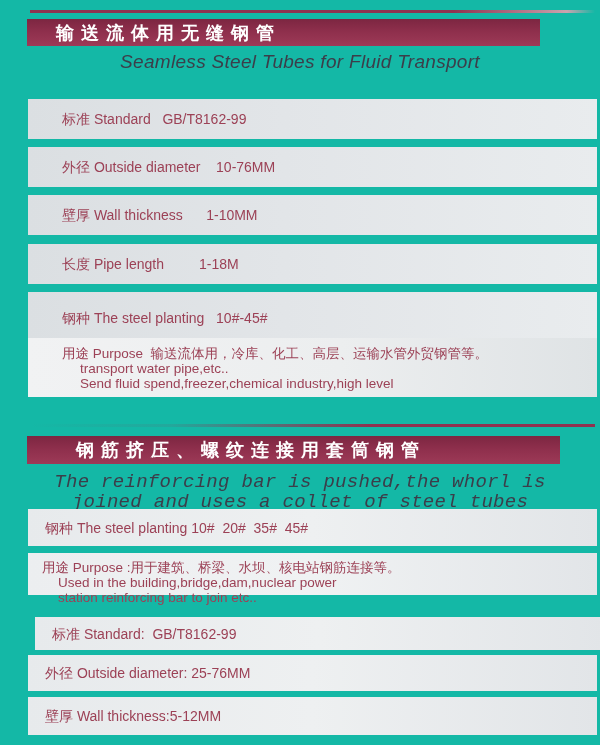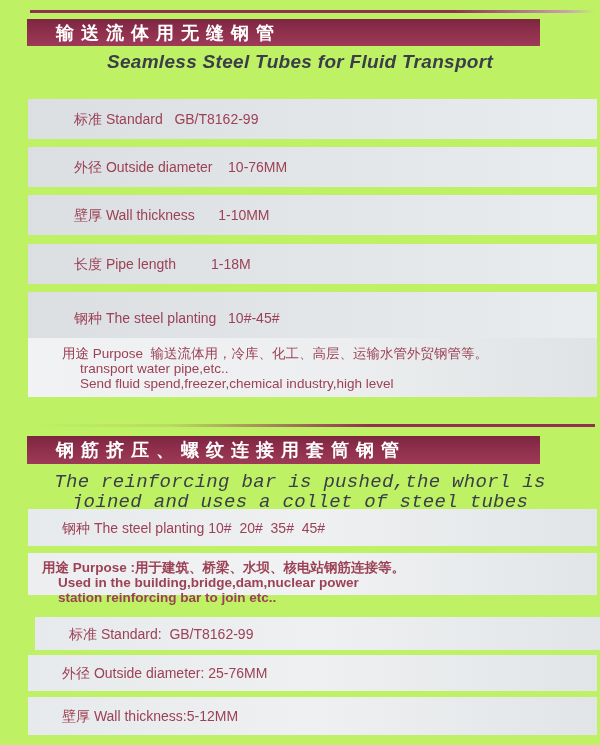--- a/index.html
+++ b/index.html
@@ -1,75 +1,75 @@
 <!DOCTYPE html>
 <html><head>
 <meta charset="utf-8">
 <style>
   html,body { margin:0; padding:0; background:#ffffff; }
   .page {
-    position:relative; width:600px; height:745px; background:#bef264;
+    position:relative; width:600px; height:745px; background:#14b8a6;
     font-family:"Liberation Sans", sans-serif; overflow:hidden;
   }
   
   .accent-line { position:absolute; height:3px; }
   .accent-line-1 { left:30px; top:10px; width:565px;
     background:linear-gradient(to right, #8f3350 0%, #8f3350 75%, #caa3ae 95%, rgba(202,163,174,0) 100%); }
   .accent-line-2 { left:30px; top:424px; width:565px;
     background:linear-gradient(to right, rgba(143,51,80,0) 0%, rgba(143,51,80,0.12) 25%, #8f3350 60%, #8f3350 100%); }
   
   .header-bar {
     position:absolute; left:27px; width:513px; height:27px;
     background:linear-gradient(180deg, #7c2641 0%, #8e2f4c 45%, #9d3a57 100%);
     display:flex; align-items:center;
   }
   .header-bar-1 { top:19px; }
-  .header-bar-2 { top:436px; height:28px; }
+  .header-bar-2 { top:436px; height:28px;padding-left:20px; }
   .header-title {
     color:#ffffff; font-size:18px; font-weight:bold;
     letter-spacing:7px; padding-left:29px; white-space:nowrap;
   }
   
   .subtitle {
     position:absolute; left:0; width:600px; text-align:center;
     font-size:19px; font-style:italic; color:#3b3e4a; letter-spacing:0.3px;
   }
-  .subtitle-1 { top:51px;font-weight:bold; }
+  .subtitle-1 { top:51px; }
   .subtitle-2 { top:472px; line-height:20px;font-family:Liberation Mono, monospace; }
   
   .row {
     position:absolute; left:28px; width:569px;
     display:flex; align-items:center; box-sizing:border-box;
     background:linear-gradient(to right, #dbdfe2 0%, #e2e5e8 45%, #e9ecee 100%);
   }
   .row-text {
     color:#9c4156; font-size:14px; white-space:pre-wrap; line-height:16px;
   }
-  .s1-row { padding-left:46px; }
+  .s1-row { padding-left:34px; }
   .s1-r1 { top:99px;  height:40px; }
   .s1-r2 { top:147px; height:40px; }
   .s1-r3 { top:195px; height:40px; }
   .s1-r4 { top:244px; height:40px; }
   .s1-r5 { top:292px; height:51px; }
   .purpose-row {
     position:absolute; left:28px; width:569px; box-sizing:border-box;
     background:linear-gradient(to right, #f1f2f3 0%, #ecEEef 55%, #dfe3e5 100%);
     background:linear-gradient(to right, #f1f2f3 0%, #eceeef 55%, #dfe3e5 100%);
   }
   .purpose-1 { top:338px; height:59px; padding:8px 6px 0 34px; }
   .purpose-line { color:#9c4156; font-size:13.5px; line-height:15px; white-space:pre-wrap; }
   .purpose-indent { padding-left:18px; }
   
   .s2-row {
-    padding-left:34px;
+    padding-left:17px;
     background:linear-gradient(to right, #e7eaec 0%, #eef0f1 50%, #e2e5e8 100%);
   }
   .s2-r1 { top:509px; height:37px; }
   .purpose-2 { top:553px; height:42px; padding:7px 6px 0 14px;
-    background:linear-gradient(to right, #eceef0 0%, #f0f2f3 50%, #e2e5e8 100%);font-weight:bold; }
+    background:linear-gradient(to right, #eceef0 0%, #f0f2f3 50%, #e2e5e8 100%); }
   .purpose-2 .purpose-indent { padding-left:16px; }
   .s2-r3 { top:617px; height:33px;margin-left:7px; }
   .s2-r4 { top:655px; height:36px; }
   .s2-r5 { top:697px; height:38px; }
 </style>
 </head>
 <body>
 
 <div class="page">
 

